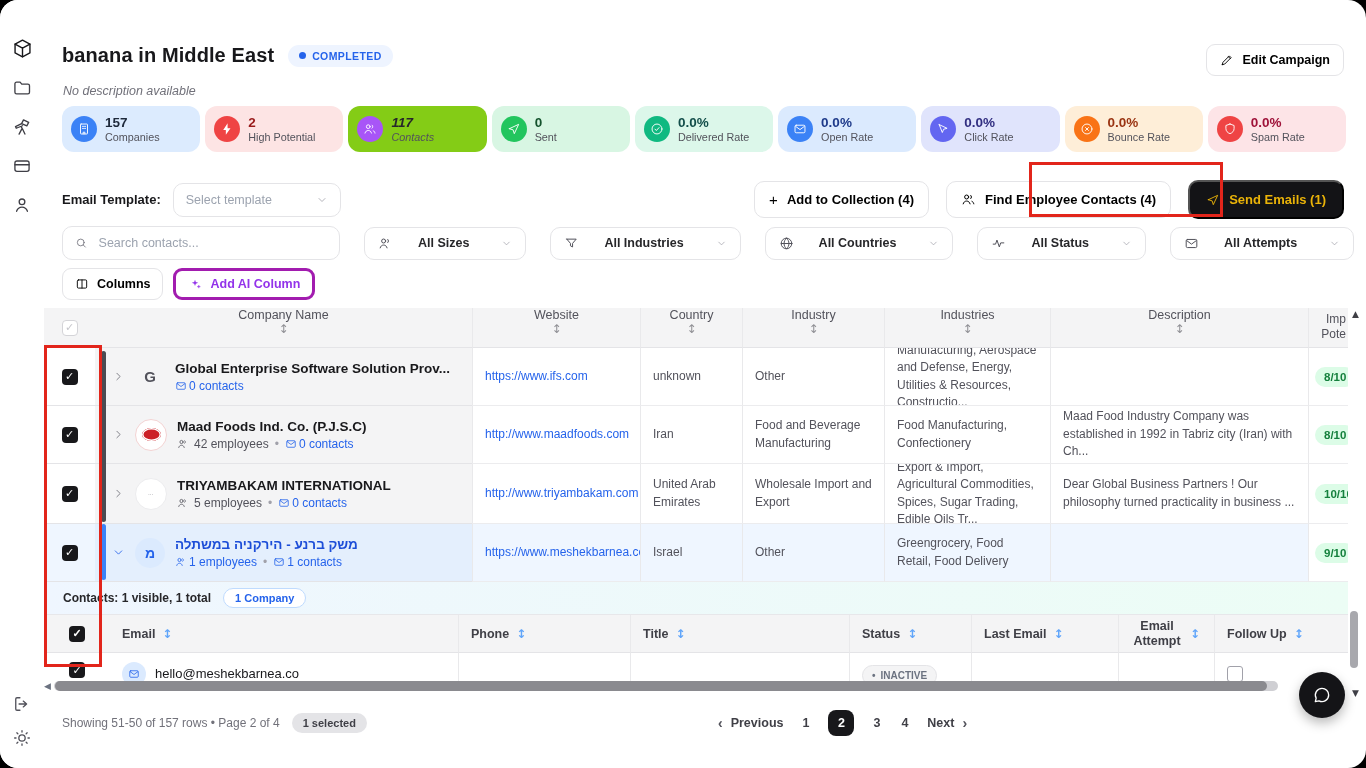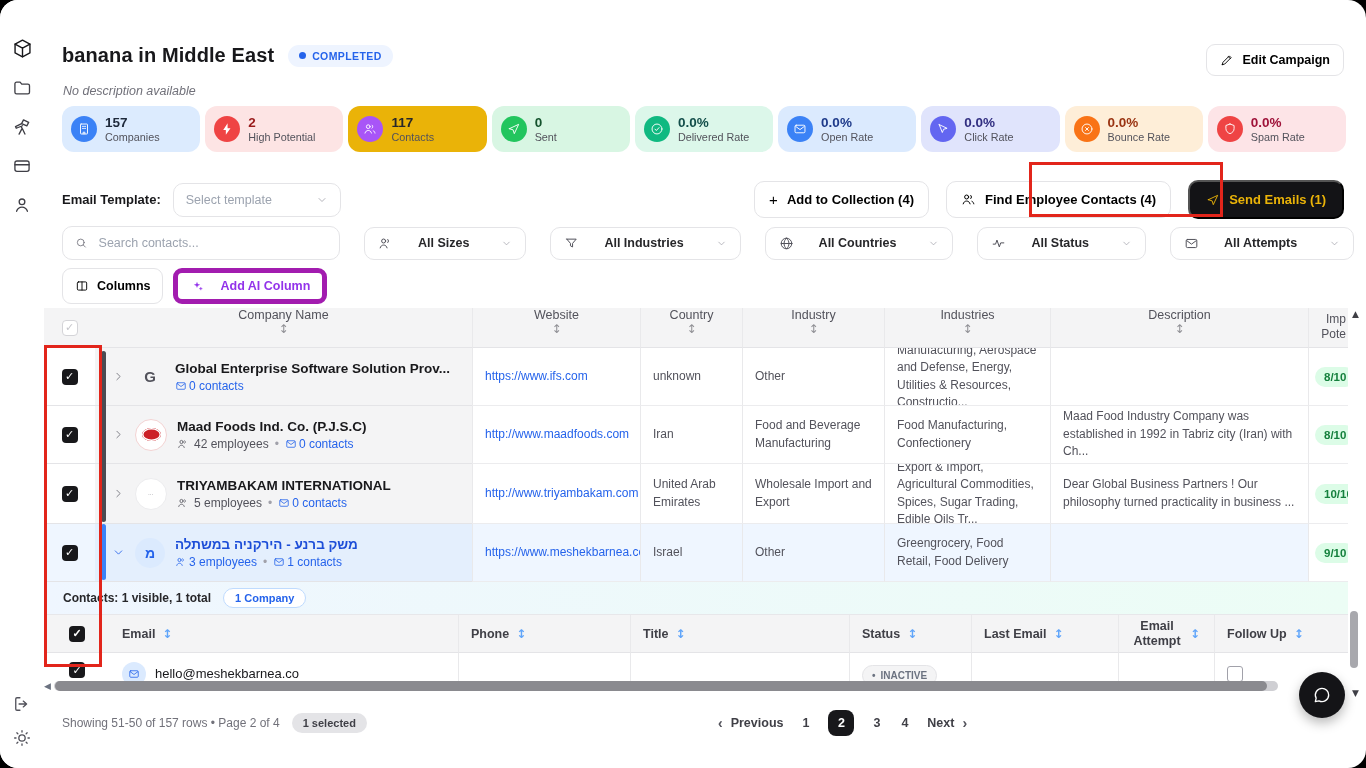--- a/index.html
+++ b/index.html
@@ -29,21 +29,21 @@
 
   
   .stats{position:absolute;left:62px;right:20px;top:106px;display:grid;grid-template-columns:repeat(9,1fr);gap:5px;}
   .stat{border-radius:12px;padding:9px 9px;display:flex;align-items:center;gap:8px;min-width:0;}
   .stat-ic{width:26px;height:26px;border-radius:50%;display:flex;align-items:center;justify-content:center;flex:none;color:#fff;}
   .stat-ic svg{width:14px;height:14px;}
   .stat-val{font-size:13.5px;font-weight:700;line-height:1.15;}
   .stat-lab{font-size:10.8px;color:#52525b;white-space:nowrap;}
   .c1{background:#dcebfe;} .c1 .stat-ic{background:#3b82f6;} .c1 .stat-val{color:#1e293b;}
   .c2{background:#fde4e4;} .c2 .stat-ic{background:#ef4444;} .c2 .stat-val{color:#991b1b;}
-  .c3{background:#eab308;} .c3 .stat-ic{background:#a855f7;} .c3 .stat-val{color:#27272a;}
+  .c3{background:#84cc16;font-style:italic;} .c3 .stat-ic{background:#a855f7;} .c3 .stat-val{color:#27272a;}
   .c4{background:#d8f6e3;} .c4 .stat-ic{background:#22c55e;} .c4 .stat-val{color:#14532d;}
   .c5{background:#dcf7ea;} .c5 .stat-ic{background:#10b981;} .c5 .stat-val{color:#134e4a;}
   .c6{background:#dbeafe;} .c6 .stat-ic{background:#3b82f6;} .c6 .stat-val{color:#1e3a8a;}
   .c7{background:#e0e4fc;} .c7 .stat-ic{background:#6366f1;} .c7 .stat-val{color:#312e81;}
   .c8{background:#feeed8;} .c8 .stat-ic{background:#f97316;} .c8 .stat-val{color:#9a3412;}
   .c9{background:#fde4e7;} .c9 .stat-ic{background:#ef4444;} .c9 .stat-val{color:#9f1239;}
 
   
   .tpl-row{position:absolute;left:62px;right:22px;top:180px;display:flex;align-items:center;justify-content:space-between;}
   .tpl-left{display:flex;align-items:center;gap:12px;}
@@ -65,22 +65,22 @@
   .filter-btn{flex:none;display:flex;align-items:center;gap:23px;border:1px solid #e4e4e7;border-radius:10px;
       padding:8px 13px;font-size:12.5px;font-weight:600;color:#27272a;cursor:pointer;background:#fff;margin-left:14px;}
   .filter-btn .f-ic{color:#52525b;}
   .f-chev{color:#a1a1aa;margin-left:7px;}
   .filter-btn .lab{padding:0 2px;}
 
   
   .cols-row{position:absolute;left:62px;top:268px;display:flex;gap:10px;}
   .btn-columns{border:1px solid #e4e4e7;border-radius:9px;padding:6px 12px;font-size:12.5px;font-weight:600;
       display:flex;gap:8px;align-items:center;background:#fff;cursor:pointer;}
-  .btn-ai{border:5px solid #a21caf;color:#9333ea;border-radius:9px;padding:6px 12px;font-size:12.5px;font-weight:700;
-      display:flex;gap:16px;align-items:center;background:#fff;cursor:pointer;}
+  .btn-ai{border:3px solid #a21caf;color:#9333ea;border-radius:9px;padding:6px 12px;font-size:12.5px;font-weight:700;
+      display:flex;gap:8px;align-items:center;background:#fff;cursor:pointer;}
 
   
   .table{position:absolute;left:44px;top:308px;width:1304px;overflow:hidden;}
   .t-grid{display:grid;grid-template-columns:51px 377px 168px 102px 142px 166px 258px 40px;}
   .t-head{background:#f4f4f5;height:40px;}
   .th{display:flex;align-items:center;padding:0 12px;font-size:12.5px;color:#52525b;border-bottom:1px solid #e4e4e7;flex-direction:column;}
   .bl{border-left:1px solid #e9e9eb;}
   .sortg::after{content:"↕";font-family:"DejaVu Sans",sans-serif;color:#8e8e93;font-size:12px;}
   .sortb::after{content:"↕";font-family:"DejaVu Sans",sans-serif;color:#60a5fa;font-size:12px;}
   .th-check,.td-check{display:flex;align-items:center;justify-content:center;border-bottom:1px solid #e4e4e7;}
@@ -645,21 +645,21 @@
         <span class="avatar av-heb">מ</span>
         <span class="cname">
           <div class="nm" dir="auto">משק ברנע - הירקניה במשתלה</div>
           <div class="meta">
             <span class="blue" style="color:#2563eb;">
                 <svg class="ic" viewBox="0 0 24 24">
                   <circle cx="9" cy="8" r="3.2"></circle>
                   <path d="M3.5 19c.8-3 2.8-4.5 5.5-4.5s4.7 1.5 5.5 4.5"></path>
                   <path d="M15.5 5.3a3.2 3.2 0 0 1 0 5.4"></path>
                 </svg>
-                <span>3 employees</span>
+                <span>1 employees</span>
               </span>
             <span class="dot">•</span>
             <span class="blue">
                 <svg class="ic" viewBox="0 0 24 24">
                   <rect x="3.5" y="5.5" width="17" height="13" rx="2"></rect>
                   <path d="m4.5 7.5 7.5 5.5 7.5-5.5"></path>
                 </svg>
                 <span>1 contacts</span>
               </span>
           </div>

